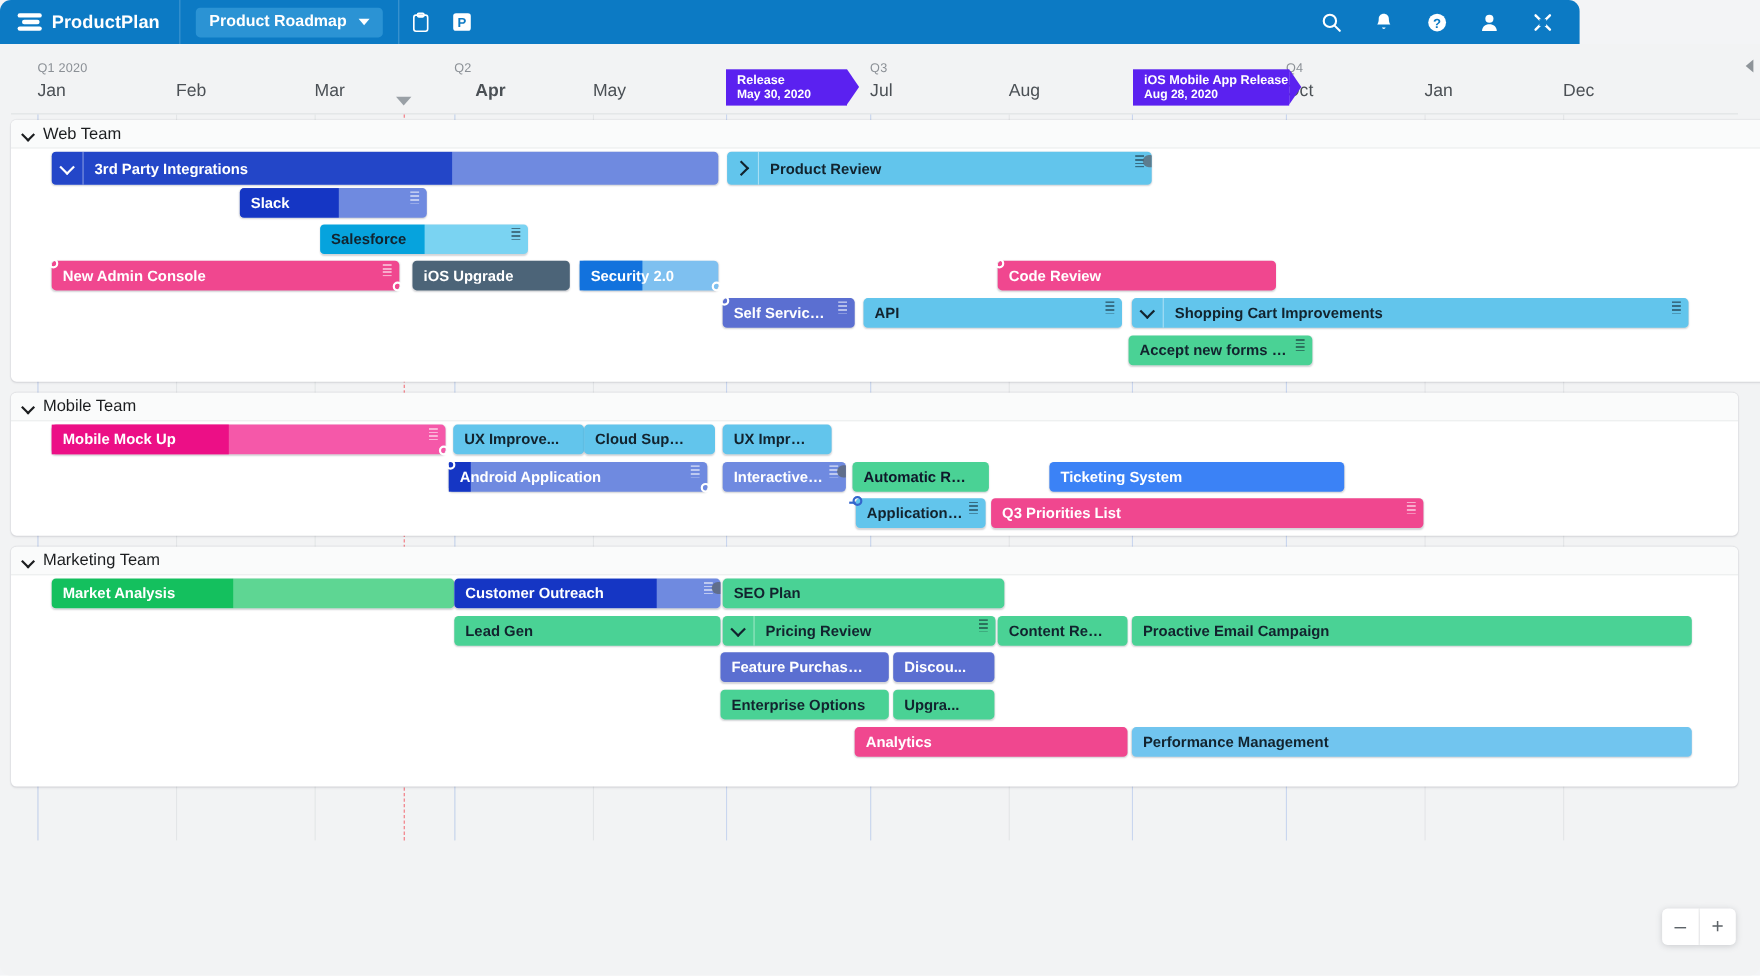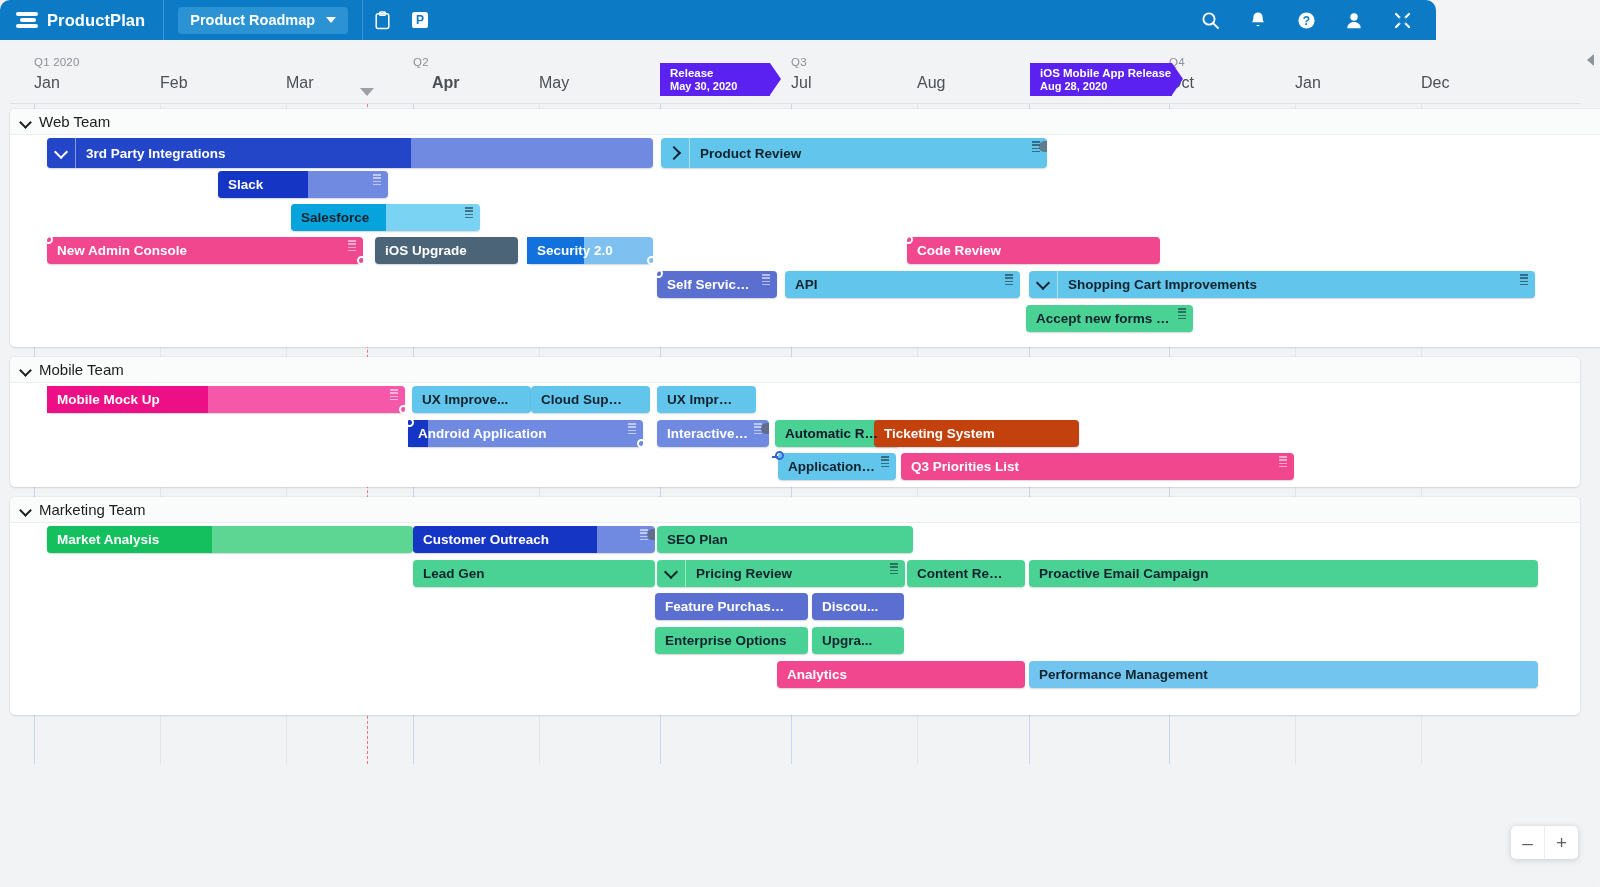--- a/index.html
+++ b/index.html
@@ -390,21 +390,21 @@
             <div class="dep right"></div>
           </div>
           <div class="bar" style="left: 647px; width: 112px; top: 63px; background: rgb(111, 138, 224); color: rgb(255, 255, 255);">
             <div class="txt">Interactive D...</div>
             <div class="grip"></div>
             <div class="bubble"></div>
           </div>
           <div class="bar" style="left: 765px; width: 124px; top: 63px; background: rgb(74, 210, 149); color: #0f172a;">
             <div class="txt">Automatic Re...</div>
           </div>
-          <div class="bar" style="left: 864px; width: 205px; top: 63px; background: #c2410c; color: rgb(255, 255, 255);">
+          <div class="bar" style="left: 944px; width: 268px; top: 63px; background: #3b82f6; color: rgb(255, 255, 255);">
             <div class="txt">Ticketing System</div>
           </div>
           <div class="bar" style="left: 768px; width: 118px; top: 96px; background: rgb(98, 197, 236); color: rgb(18, 35, 46); overflow: visible;">
             <div class="txt">Application ...</div>
             <div class="grip"></div>
             <div class="dep left dark" style="left: -3px; top: -2px;"></div>
           </div>
           <div class="bar" style="left: 891px; width: 393px; top: 96px; background: rgb(240, 71, 143); color: rgb(255, 255, 255);">
             <div class="txt">Q3 Priorities List</div>
             <div class="grip"></div>

